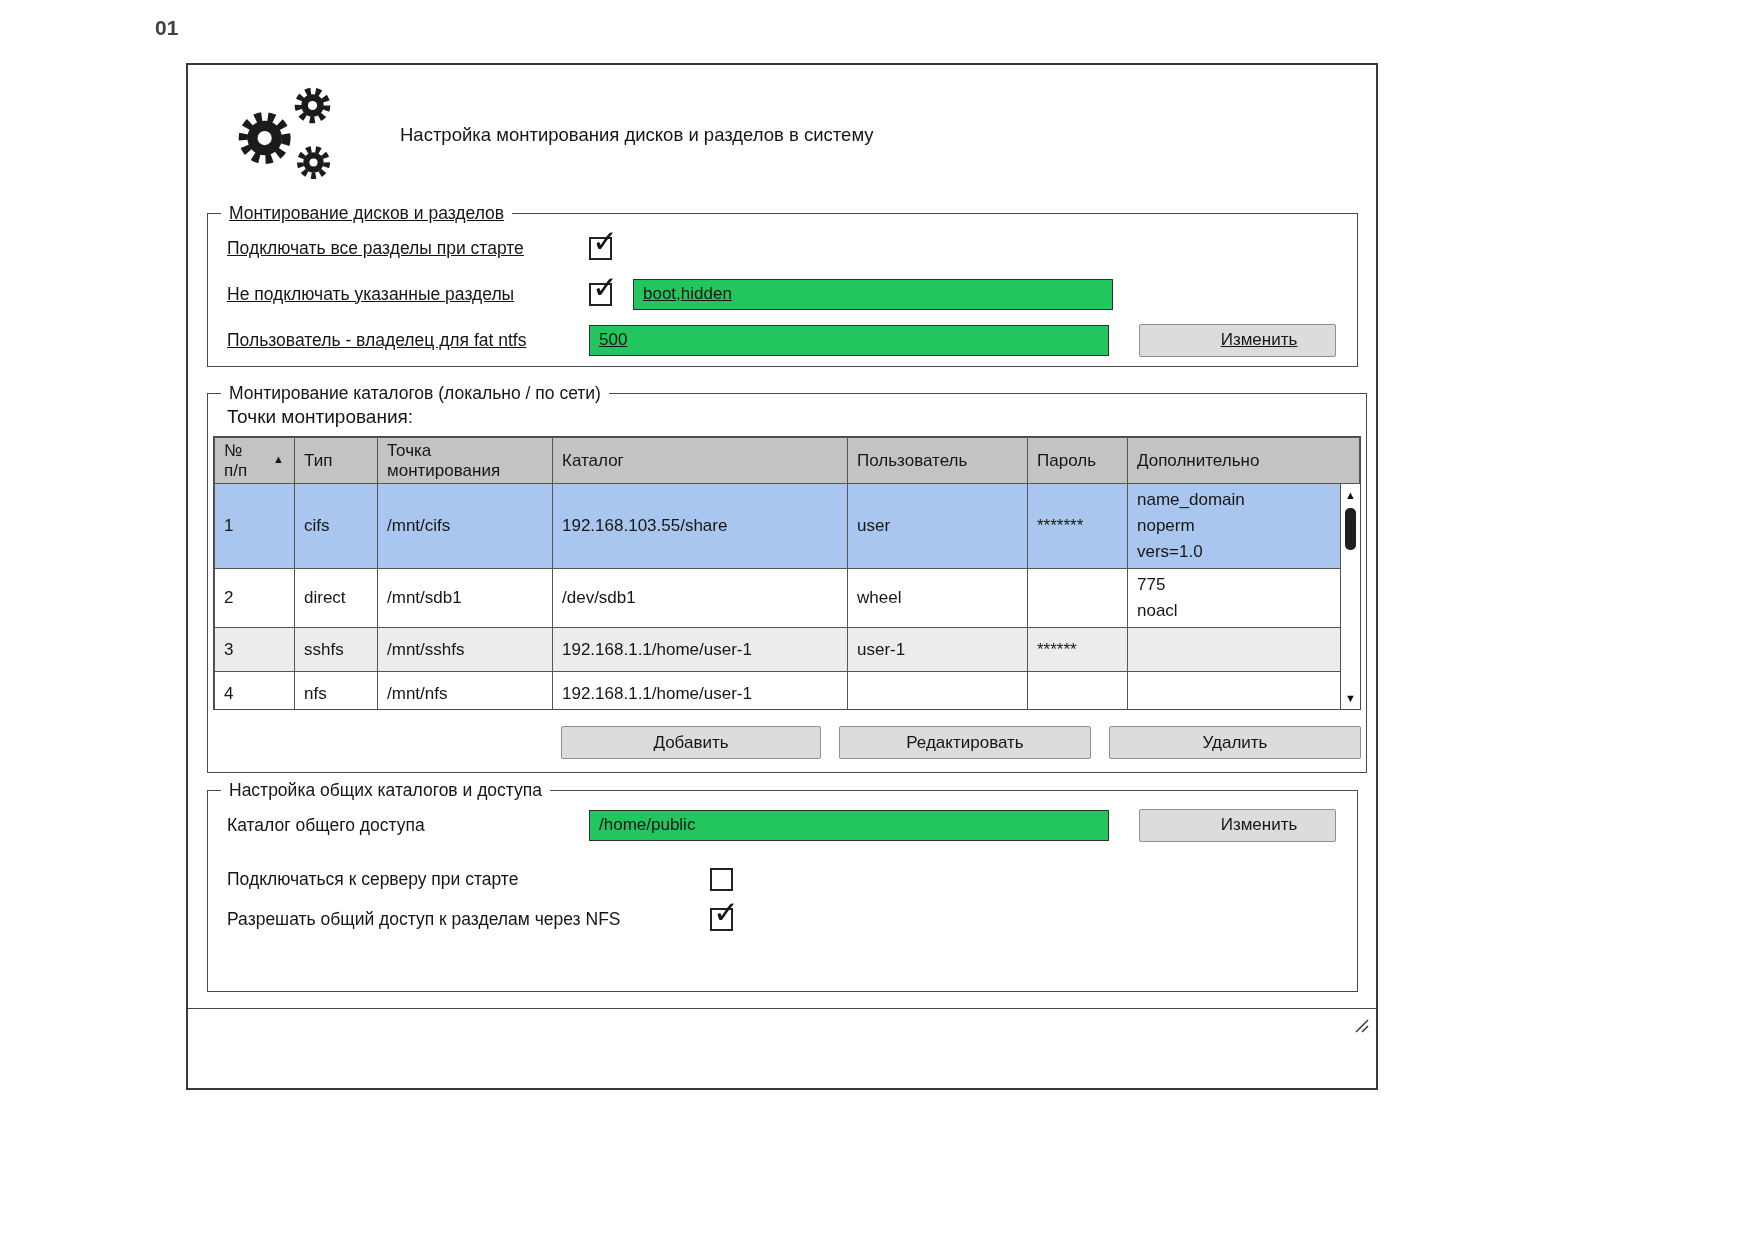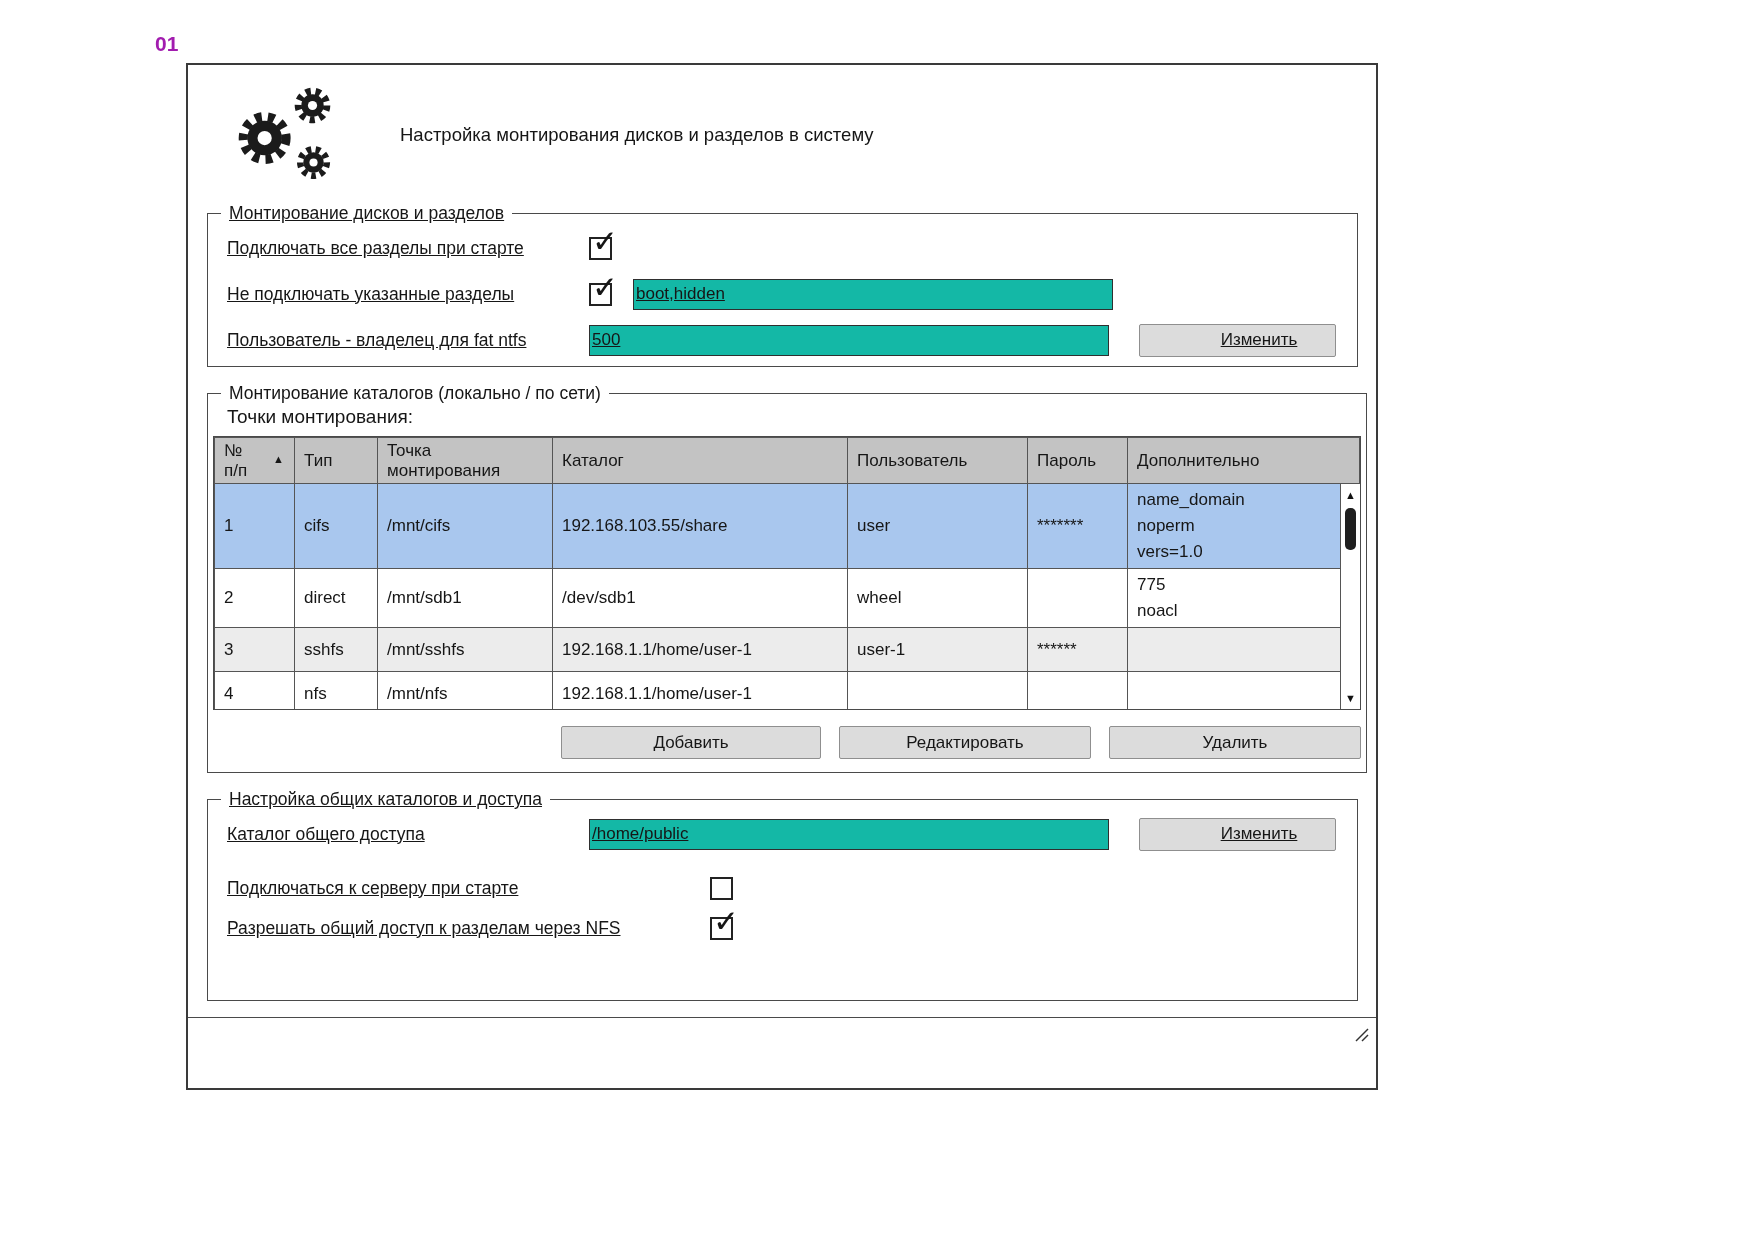--- a/index.html
+++ b/index.html
@@ -9,53 +9,53 @@
     --button-bg:#dcdcdc;
     --ink:#1b1b1b;
     --line:#4a4a4a;
   }
   *{box-sizing:border-box;margin:0;padding:0;}
   html,body{background:#ffffff;}
   body{
     width:1753px;height:1240px;position:relative;overflow:hidden;
     font-family:"Liberation Sans","DejaVu Sans",sans-serif;color:#161616;
   }
-  .page-label{position:absolute;left:155px;top:32px;font-size:21px;font-weight:bold;color:#a21caf;}
+  .page-label{position:absolute;left:155px;top:16px;font-size:21px;font-weight:bold;color:#404040;}
   .window{
     position:absolute;left:186px;top:63px;width:1192px;height:1027px;
     background:#fff;border:2px solid #3a3a3a;
   }
   
   .titlebar{display:flex;align-items:center;justify-content:space-between;height:40px;border-bottom:1.6px solid var(--line);padding:0 16px 0 13px;}
   .titlebar .title{font-size:18px;}
   .win-controls{display:flex;align-items:center;gap:28px;}
   .win-btn{font-size:19px;line-height:1;cursor:pointer;}
   .win-btn.min{font-weight:900;font-size:21px;position:relative;top:-3px;}
   
   .header-row{display:flex;align-items:center;margin:14px 0 0 40px;height:112px;gap:24px;}
   .gears{width:112px;height:112px;flex:none;}
   .header-desc{margin-left:36px;font-size:18.5px;}
   
   fieldset{border:1.6px solid var(--line);margin:0 18px 0 19px;padding:2px 5px 10px;overflow:hidden;}
   legend{padding:0 8px;margin-left:8px;font-size:17.5px;}
   .fs-disks{margin-top:12px;height:164px;text-decoration:underline;}
   .fs-catalogs{margin-top:16px;height:390px;}
-  .fs-sharing{margin-top:16px;height:212px;text-decoration:underline;}
+  .fs-sharing{margin-top:7px;height:212px;}
   .form-row{display:flex;align-items:center;margin:14px 0 0 14px;height:32px;}
   .form-row.first{margin-top:6px;}
   .form-row.gap-lg{margin-top:22px;}
   .form-row.gap-sm{margin-top:8px;}
   .lbl{font-size:17.5px;flex:none;}
   .lbl-w1{width:362px;}
   .lbl-w2{width:483px;}
   .checkbox{width:23px;height:23px;border:2px solid #222;background:#fff;position:relative;flex:none;cursor:pointer;}
   .checkbox .check{position:absolute;left:1px;top:-13px;font-size:31px;font-weight:bold;line-height:1;color:#161616;}
   input[type=text]{
-    height:31px;border:1.6px solid #2f2f2f;background:#14b8a6;font-family:inherit;
-    font-size:17px;padding:0 2px;color:#161616;
+    height:31px;border:1.6px solid #2f2f2f;background:#22c55e;font-family:inherit;
+    font-size:17px;padding:0 9px;color:#161616;
   }
   .inp-480{width:480px;margin-left:21px;}
   .inp-520{width:520px;}
   .btn{
     background:var(--button-bg);border:1.5px solid #8f8f8f;border-radius:2px;
     font-family:inherit;font-size:17px;color:#161616;cursor:pointer;
     display:flex;align-items:center;justify-content:center;height:33px;
   }
   .btn-change{width:197px;margin-left:30px;flex:none;padding-left:43px;}
   

